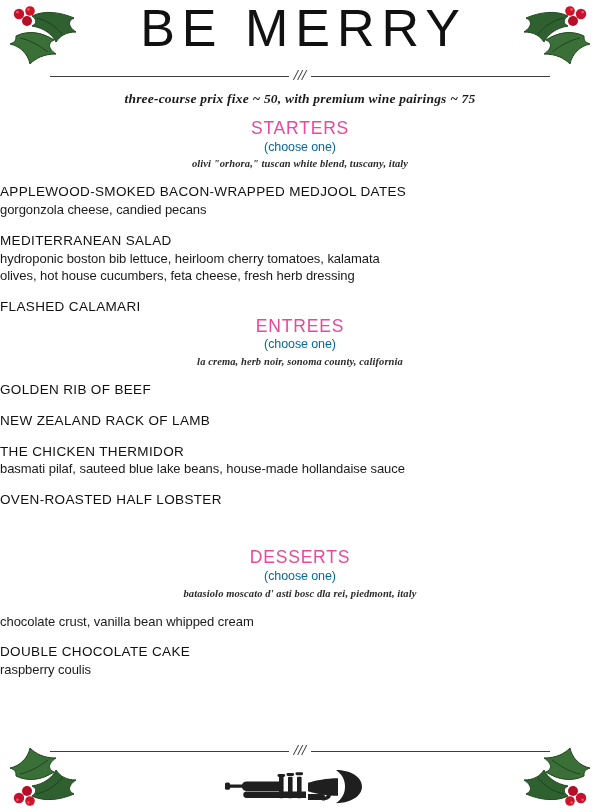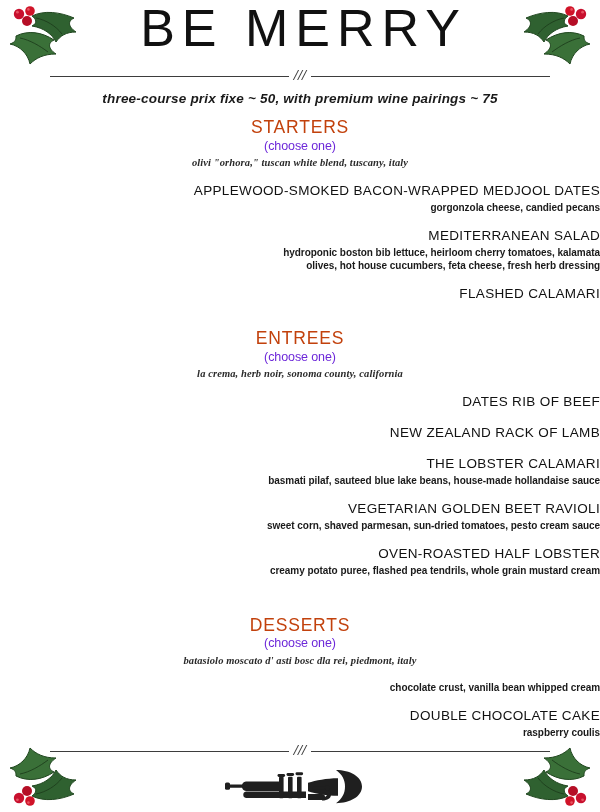--- a/index.html
+++ b/index.html
@@ -49,77 +49,77 @@
     font-size:15px;
     letter-spacing:0px;
     color:#3d3d3d;
     padding:0 5px;
     transform:translateY(-1px);
   }
   .rule-top { margin-top:13px; }
 
   .subtitle {
     text-align:center;
-    font-family:Liberation Sans, sans-serif;
+    font-family:Liberation Serif, serif;
     font-style:italic;
     font-weight:700;
     font-size:13.5px;
     letter-spacing:0.2px;
     color:#1a1a1a;
     margin-top:6px;
   }
 
   
   .course { text-align:center; }
   .course-name {
     font-size:17.5px;
     font-weight:400;
     letter-spacing:0.8px;
-    color:#c2410c;
+    color:#ec4899;
     line-height:1.18;
   }
   .course-choose {
     font-size:12.5px;
     font-weight:400;
     letter-spacing:-0.1px;
-    color:#6d28d9;
+    color:#0369a1;
     line-height:1.25;
     margin-top:1px;
   }
   .course-wine {
     font-family:"Liberation Serif", serif;
     font-style:italic;
     font-weight:700;
     font-size:10.5px;
     letter-spacing:0.1px;
     color:#2a2a2a;
     margin-top:3px;
   }
 
   
-  .dish { text-align:right; margin-top:14px; }
+  .dish { text-align:left; margin-top:14px; }
   .dish-name {
     font-size:13.5px;
     font-weight:400;
     letter-spacing:0.35px;
     color:#111;
     line-height:1.25;
   }
   .dish-desc {
-    font-size:10px;
-    font-weight:700;
+    font-size:13px;
+    font-weight:400;
     letter-spacing:-0.05px;
     color:#1a1a1a;
     line-height:1.3;
     margin-top:1px;
   }
 
   
   .starters-block { margin-top:11px; }
-  .entrees-block  { margin-top:25px; }
+  .entrees-block  { }
   .desserts-block { margin-top:38px; }
 
   .dish.first { margin-top:15px; }
 
   
   .footer { position:absolute; left:0; right:0; bottom:0; }
   .footer .rule { width:500px; }
   .trumpet-wrap { text-align:center; margin-top:4px; }
   .trumpet { display:inline-block; width:160px; height:44px; }
   .trumpet svg { display:block; width:100%; height:100%; }
@@ -228,36 +228,31 @@
         </div>
         <div class="dish">
           <div class="dish-name">FLASHED CALAMARI</div>
         </div>
       </div>
       <div class="course entrees-block">
         <div class="course-name">ENTREES</div>
         <div class="course-choose">(choose one)</div>
         <div class="course-wine">la crema, herb noir, sonoma county, california</div>
         <div class="dish first">
-          <div class="dish-name">DATES RIB OF BEEF</div>
+          <div class="dish-name">GOLDEN RIB OF BEEF</div>
         </div>
         <div class="dish">
           <div class="dish-name">NEW ZEALAND RACK OF LAMB</div>
         </div>
         <div class="dish">
-          <div class="dish-name">THE LOBSTER CALAMARI</div>
+          <div class="dish-name">THE CHICKEN THERMIDOR</div>
           <div class="dish-desc">basmati pilaf, sauteed blue lake beans, house-made hollandaise sauce</div>
         </div>
         <div class="dish">
-          <div class="dish-name">VEGETARIAN GOLDEN BEET RAVIOLI</div>
-          <div class="dish-desc">sweet corn, shaved parmesan, sun-dried tomatoes, pesto cream sauce</div>
-        </div>
-        <div class="dish">
           <div class="dish-name">OVEN-ROASTED HALF LOBSTER</div>
-          <div class="dish-desc">creamy potato puree, flashed pea tendrils, whole grain mustard cream</div>
         </div>
       </div>
       <div class="course desserts-block">
         <div class="course-name">DESSERTS</div>
         <div class="course-choose">(choose one)</div>
         <div class="course-wine">batasiolo moscato d' asti bosc dla rei, piedmont, italy</div>
         <div class="dish first">
           <div class="dish-desc">chocolate crust, vanilla bean whipped cream</div>
         </div>
         <div class="dish">

